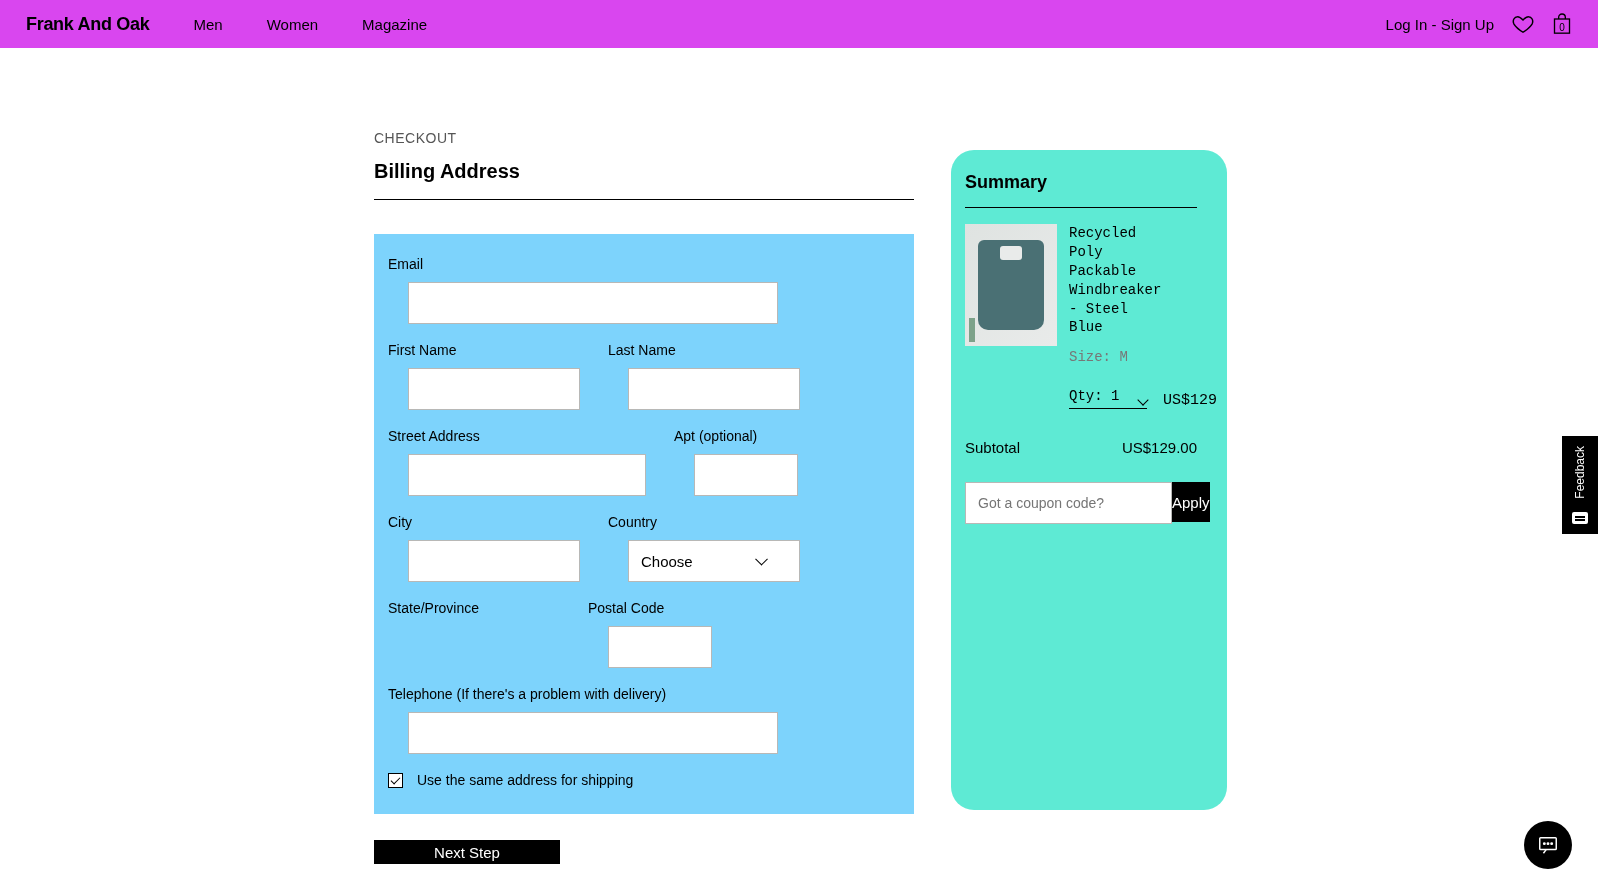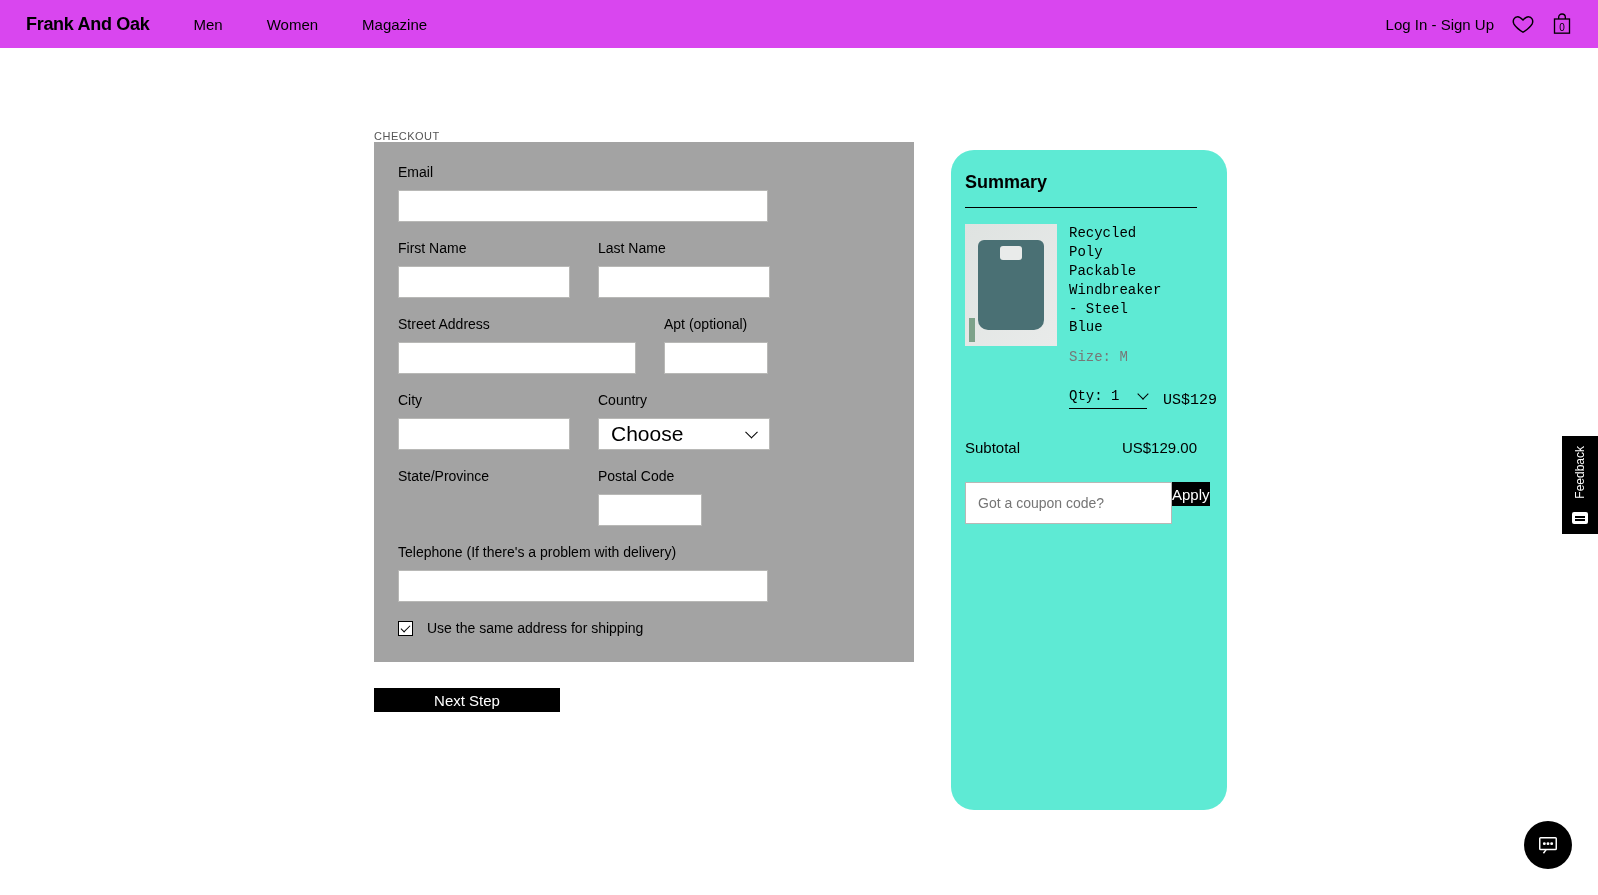--- a/index.html
+++ b/index.html
@@ -12,28 +12,28 @@
 .nav { display: flex; gap: 44px; }
 .nav a { color: #000; text-decoration: none; font-size: 15px; cursor: pointer; }
 .header-right { display: flex; align-items: center; gap: 18px; padding-left: 36px; }
 .login { font-size: 15px; cursor: pointer; }
 .icon-btn { cursor: pointer; display: inline-flex; align-items: center; justify-content: center; }
 
 
 .container { max-width: 850px; margin: 0 auto; padding-top: 82px; display: grid; grid-template-columns: 540px 276px; gap: 37px; align-items: start; }
 
 
-.page-label { font-size: 11px; letter-spacing: 0.5px; color: #555; }
+.page-label { font-size: 14px; letter-spacing: 0.5px; color: #555; margin-bottom: 14px; }
 .page-title { font-size: 20px; font-weight: 600; padding-bottom: 16px; border-bottom: 1px solid #000; margin-bottom: 34px; }
 
-.form-card { background: #a3a3a3; padding: 22px 20px 26px 24px; margin-bottom: 26px; }
+.form-card { background: #7dd3fc; padding: 22px 20px 26px 14px; margin-bottom: 26px; }
 .field-label { font-size: 14px; font-weight: 500; margin-bottom: 10px; display: block; }
 .row { display: flex; gap: 28px; margin-bottom: 18px; }
 .field { display: flex; flex-direction: column; }
-.text-input { height: 32px; border: 1px solid #b8b8b6; background: #fff; padding: 0 12px; font-size: 21px; outline: none; }
+.text-input { height: 42px; border: 1px solid #b8b8b6; background: #fff; padding: 0 12px; font-size: 15px; outline: none; margin-left: 20px; }
 
 .w-full { width: 370px; }
 .w-name { width: 172px; }
 .w-street { width: 238px; }
 .w-apt { width: 104px; }
 .w-city { width: 172px; }
 .w-country { width: 172px; }
 .w-postal { width: 104px; }
 
 .select-wrap { position: relative; }
@@ -49,28 +49,28 @@
 
 .summary { background: #5eead4; padding: 22px 30px 28px 14px; min-height: 660px; margin-top: 20px; border-radius: 23px; }
 .summary-title { font-size: 18px; font-weight: 600; padding-bottom: 14px; border-bottom: 1px solid #000; margin-bottom: 16px; }
 .cart-item { display: grid; grid-template-columns: 92px 106px 50px; gap: 0; align-items: start; margin-bottom: 30px; font-family: Liberation Mono, monospace; }
 .thumb { width: 92px; height: 122px; background: linear-gradient(135deg,#dfe3e1 0%, #e9ebea 100%); position: relative; display:flex; align-items:center; justify-content:center; }
 .jacket { width: 66px; height: 90px; background:#4a7074; border-radius: 6px 6px 10px 10px; position:relative; }
 .jacket::before { content:""; position:absolute; left:50%; top:6px; width:22px; height:14px; background:#e9ebea; border-radius:3px; transform:translateX(-50%);} 
 .tag { position:absolute; left:4px; bottom:4px; width:6px; height:24px; background:#7da28a; }
 .item-name { font-size: 14px; line-height: 1.35; margin-bottom: 12px; padding-left: 12px; }
 .item-size { font-size: 14px; color: #777; margin-bottom: 22px; padding-left: 12px; }
-.qty-wrap { display: inline-flex; align-items: center; gap: 8px; border-bottom: 1px solid #000; padding-bottom: 4px; margin-left: 12px; font-size: 14px; }
+.qty-wrap { display: inline-flex; align-items: flex-end; gap: 8px; border-bottom: 1px solid #000; padding-bottom: 4px; margin-left: 12px; font-size: 14px; }
 .qty-wrap .chev { width: 8px; height: 8px; border-right: 1.5px solid #000; border-bottom: 1.5px solid #000; transform: rotate(45deg); margin-top:-4px; margin-left:12px; }
 .item-price { align-self: end; font-size: 15px; text-align: right; font-weight: 500; }
 
 .subtotal-row { display: flex; justify-content: space-between; font-size: 15px; margin-bottom: 26px; }
 .coupon-row { display: flex; }
 .coupon-input { flex: 1; height: 42px; border: 1px solid #b8b8b6; background: #fff; padding: 0 12px; font-size: 14px; outline: none; }
-.apply-btn { background: #000; color: #fff; border: none; height: 24px; width: 76px; font-size: 15px; cursor: pointer; }
+.apply-btn { background: #000; color: #fff; border: none; height: 40px; width: 76px; font-size: 15px; cursor: pointer; }
 
 
 .feedback-tab { position: fixed; right: 0; top: 436px; background: #000; color: #fff; width: 36px; height: 98px; display:flex; flex-direction:column; align-items:center; justify-content:space-between; padding:10px 0; cursor:pointer; }
 .feedback-tab span { writing-mode: vertical-rl; transform: rotate(180deg); font-size: 12px; }
 .feedback-tab .fb-icon { width:16px; height:12px; background:#fff; border-radius:2px; position:relative; }
 .feedback-tab .fb-icon::after { content:""; position:absolute; left:3px; top:3px; width:10px; height:2px; background:#000; box-shadow: 0 3px 0 #000; }
 
 
 .chat-bubble { position: fixed; right: 26px; bottom: 26px; width: 48px; height: 48px; background: #000; border-radius: 50%; display:flex; align-items:center; justify-content:center; cursor:pointer; }
 </style>
@@ -100,20 +100,21 @@
         </svg>
       <span style="position:absolute; top:9px; left:0; right:0; text-align:center; font-size:10px;">0</span>
     </span>
   </div>
 </div>
 
 <div class="container">
 
   <div>
     <div class="page-label">CHECKOUT</div>
+    <div class="page-title">Billing Address</div>
 
     <div class="form-card">
 
       <div class="row">
         <div class="field">
           <label class="field-label">Email</label>
           <input class="text-input w-full" style="">
         </div>
       </div>
 

